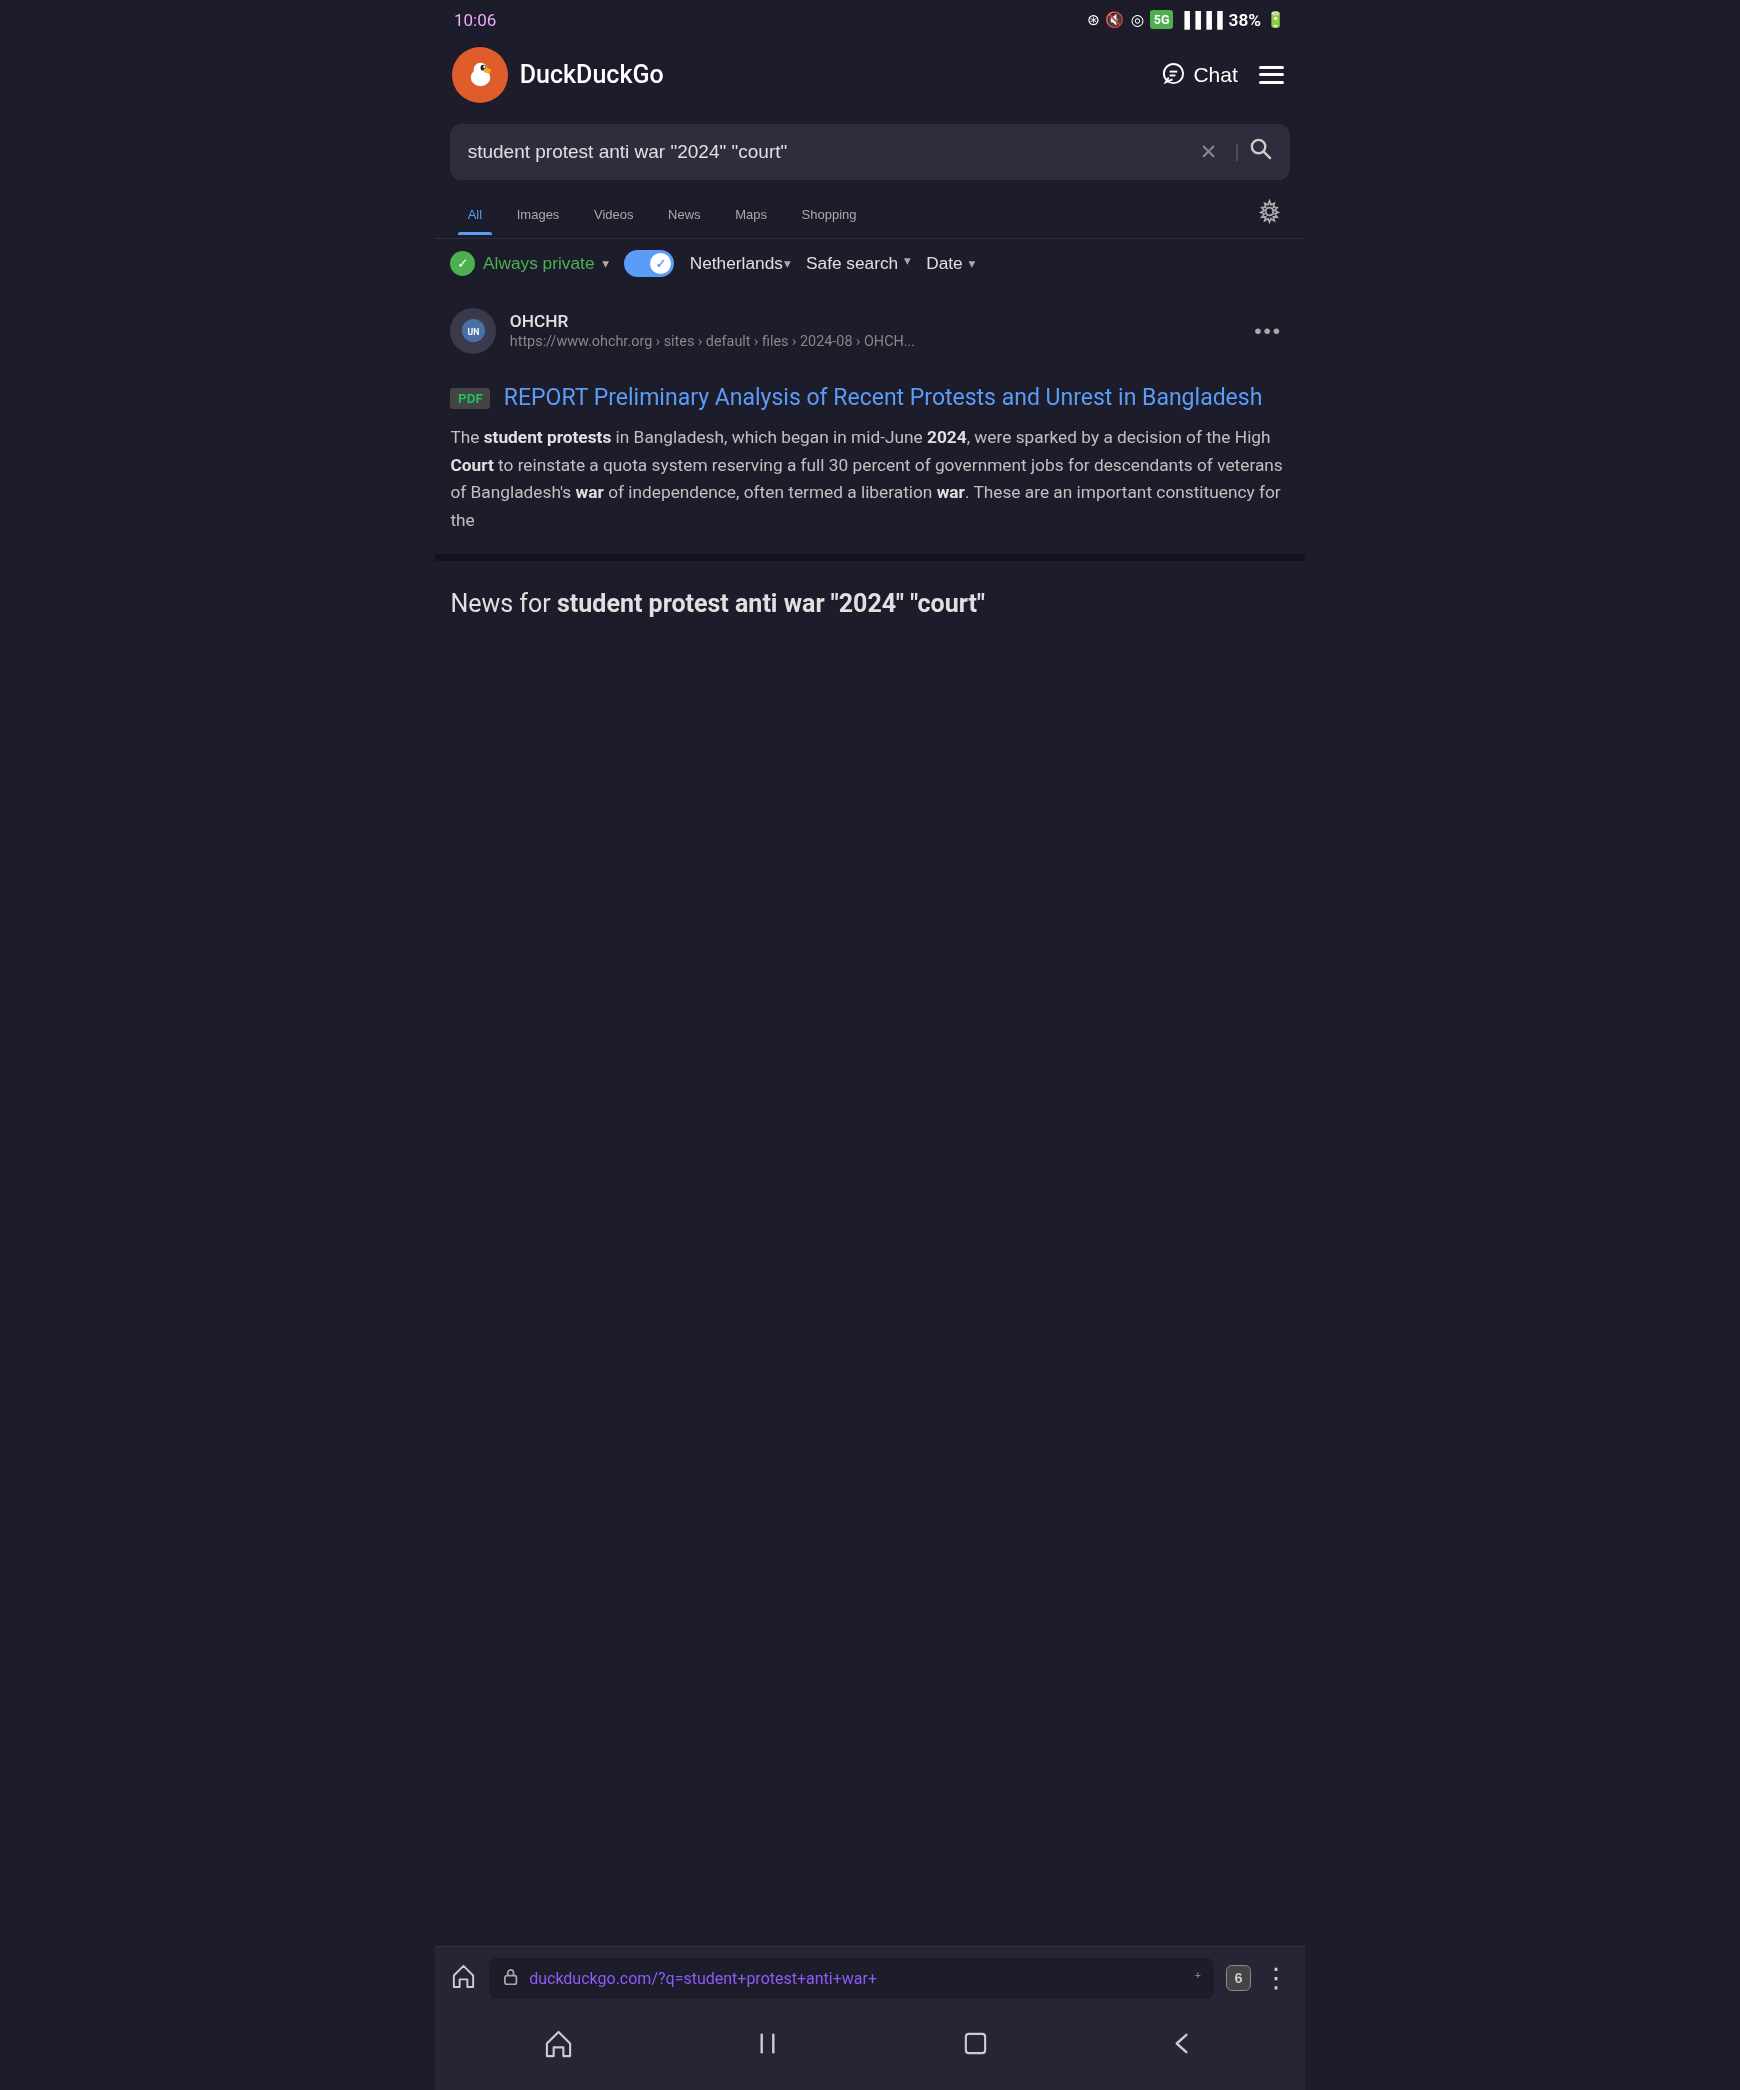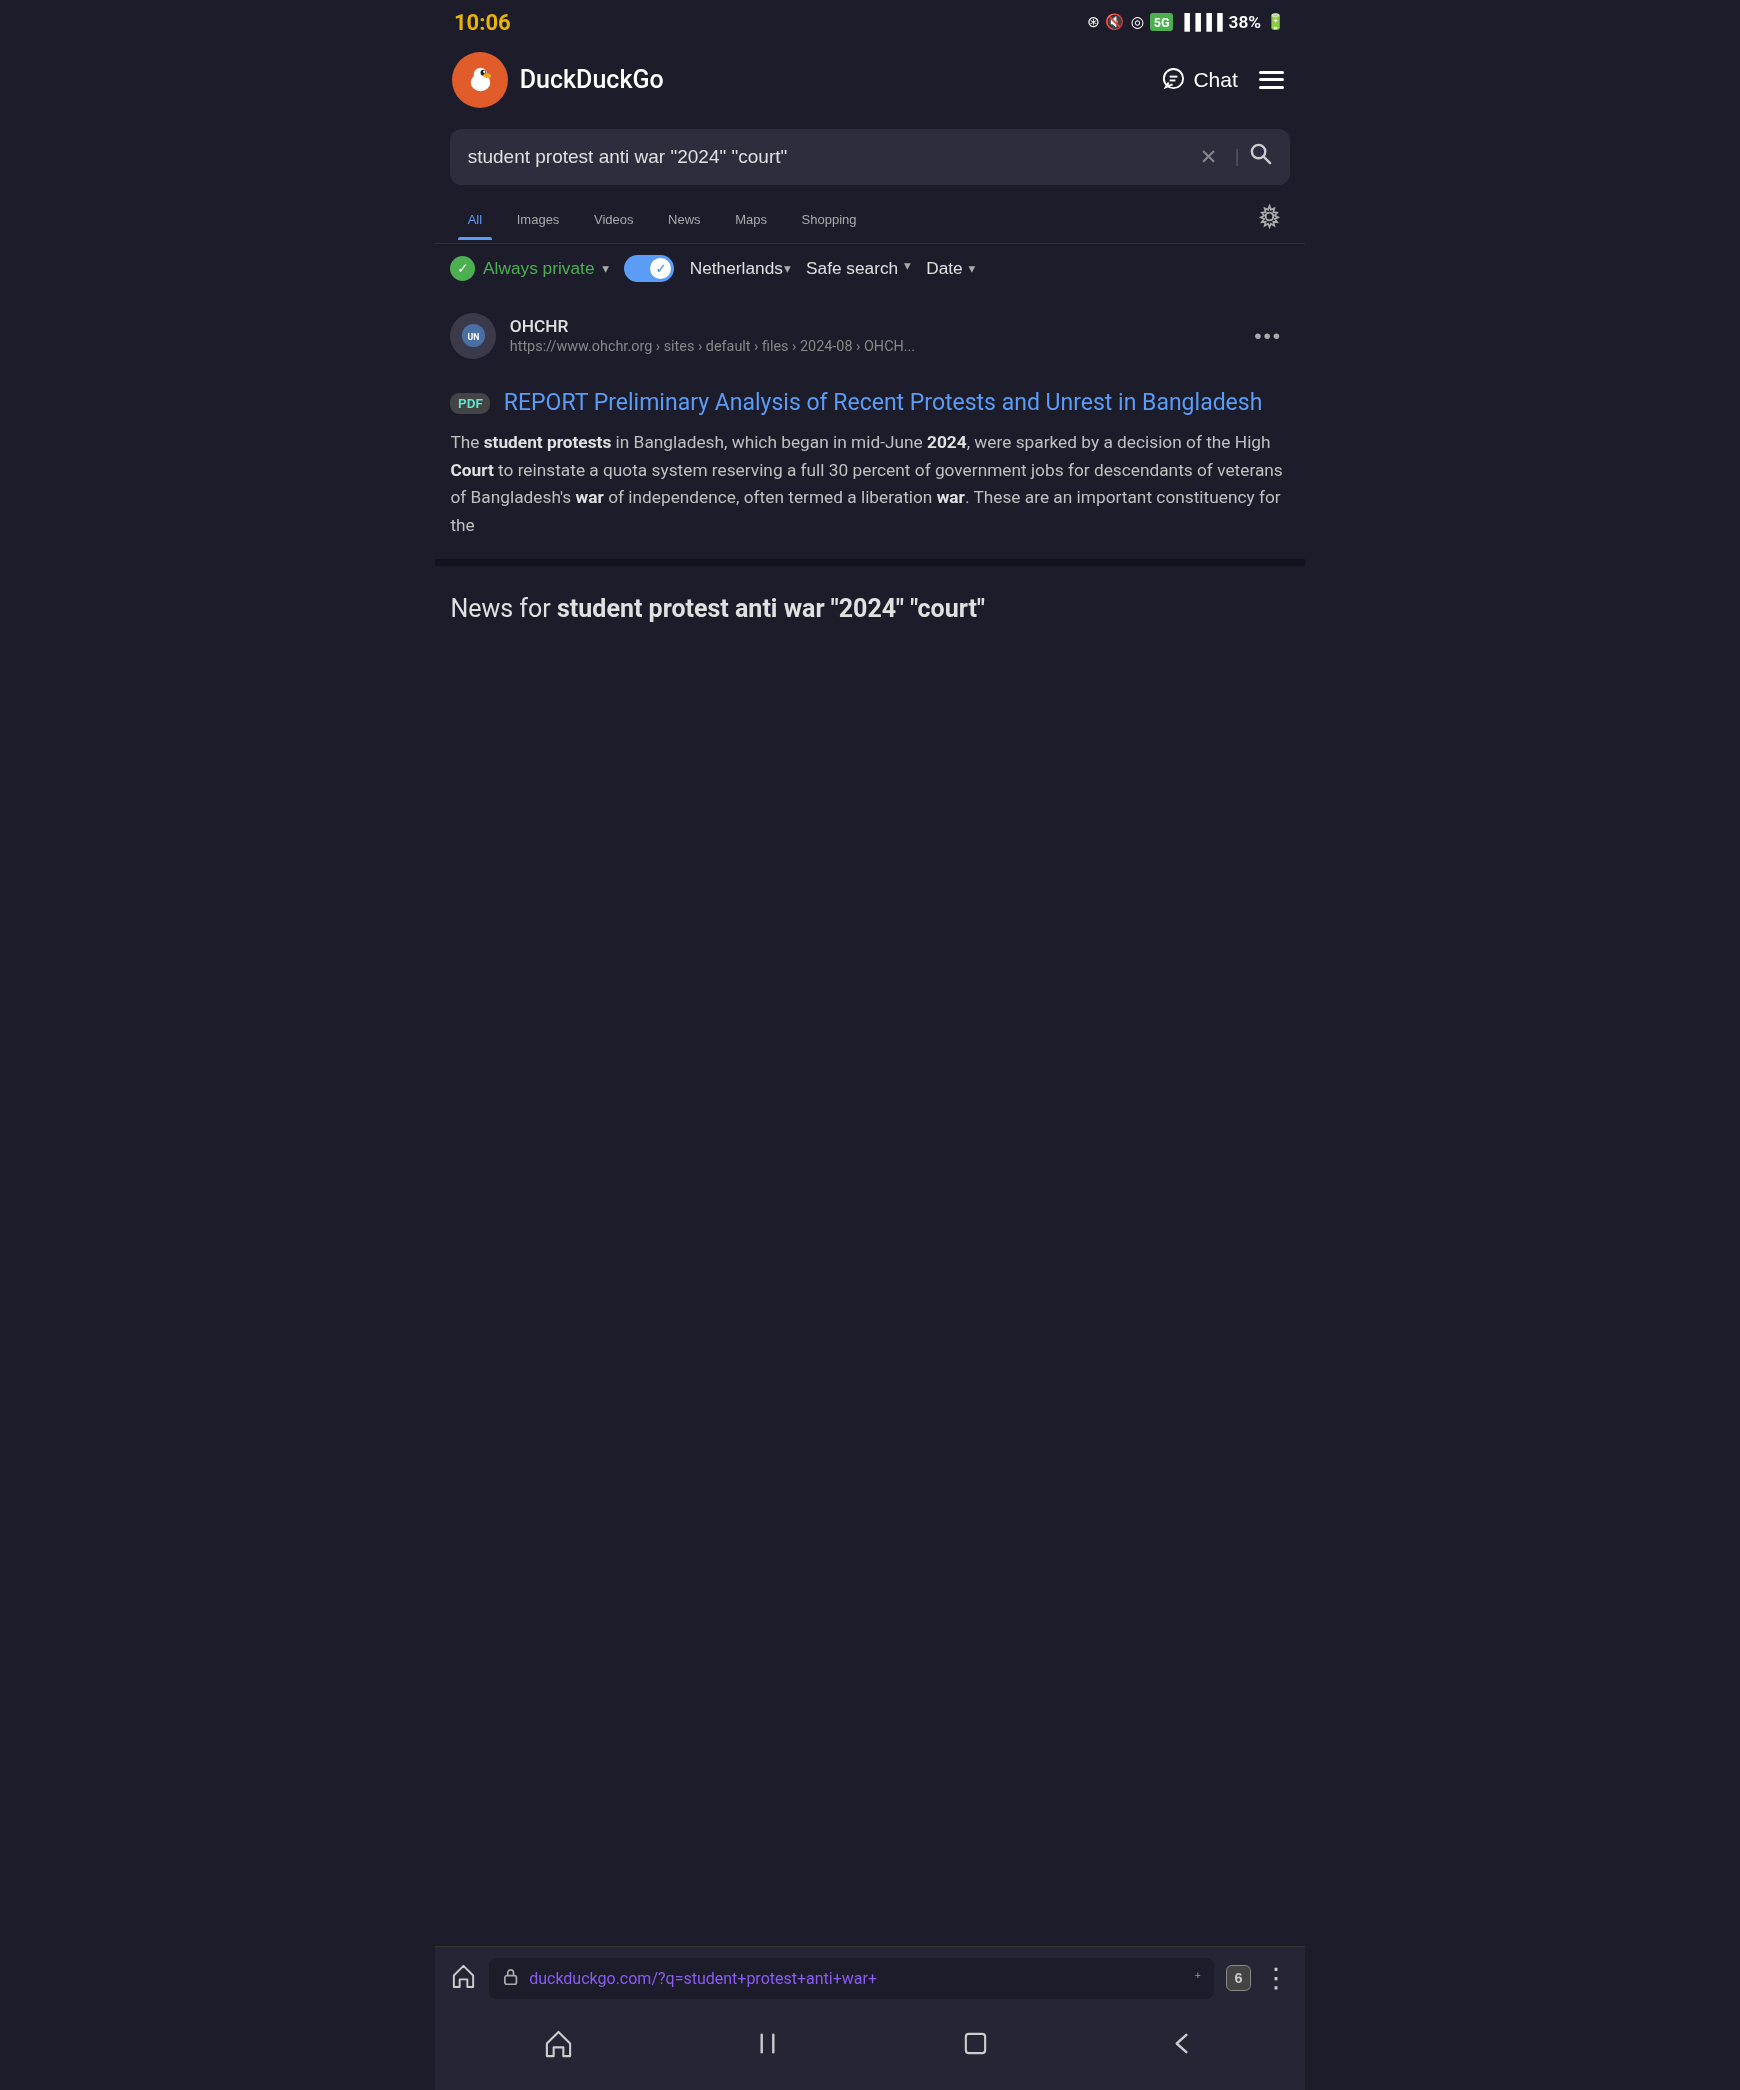--- a/index.html
+++ b/index.html
@@ -18,23 +18,23 @@
 
     
     .status-bar {
       display: flex;
       justify-content: space-between;
       align-items: center;
       padding: 9.6px 19px 7.7px;
       background: #1c1c2a;
     }
     .status-time {
-      font-size: 22px;
-      font-weight: 700;
-      color: #eab308;
+      font-size: 17px;
+      font-weight: 400;
+      color: #f0abfc;
     }
     .status-icons {
       display: flex;
       align-items: center;
       gap: 5.8px;
       color: #fff;
       font-size: 15.4px;
     }
     .battery-text {
       font-size: 17.3px;
@@ -342,24 +342,24 @@
     .result-title {
       font-size: 23px;
       color: #5b9cf6;
       line-height: 1.3;
       margin-bottom: 11.5px;
       cursor: pointer;
     }
     .pdf-badge {
       display: inline-block;
       background: #444;
-      color: #5eead4;
+      color: #22c55e;
       font-size: 13.4px;
       padding: 1.9px 7.7px;
-      border-radius: 9px;
+      border-radius: 3px;
       margin-right: 7.7px;
       vertical-align: middle;
       font-weight: 600;
     }
     .result-snippet {
       font-size: 17.3px;
       color: #c0c0c0;
       line-height: 1.6;
     }
     .result-snippet strong {

